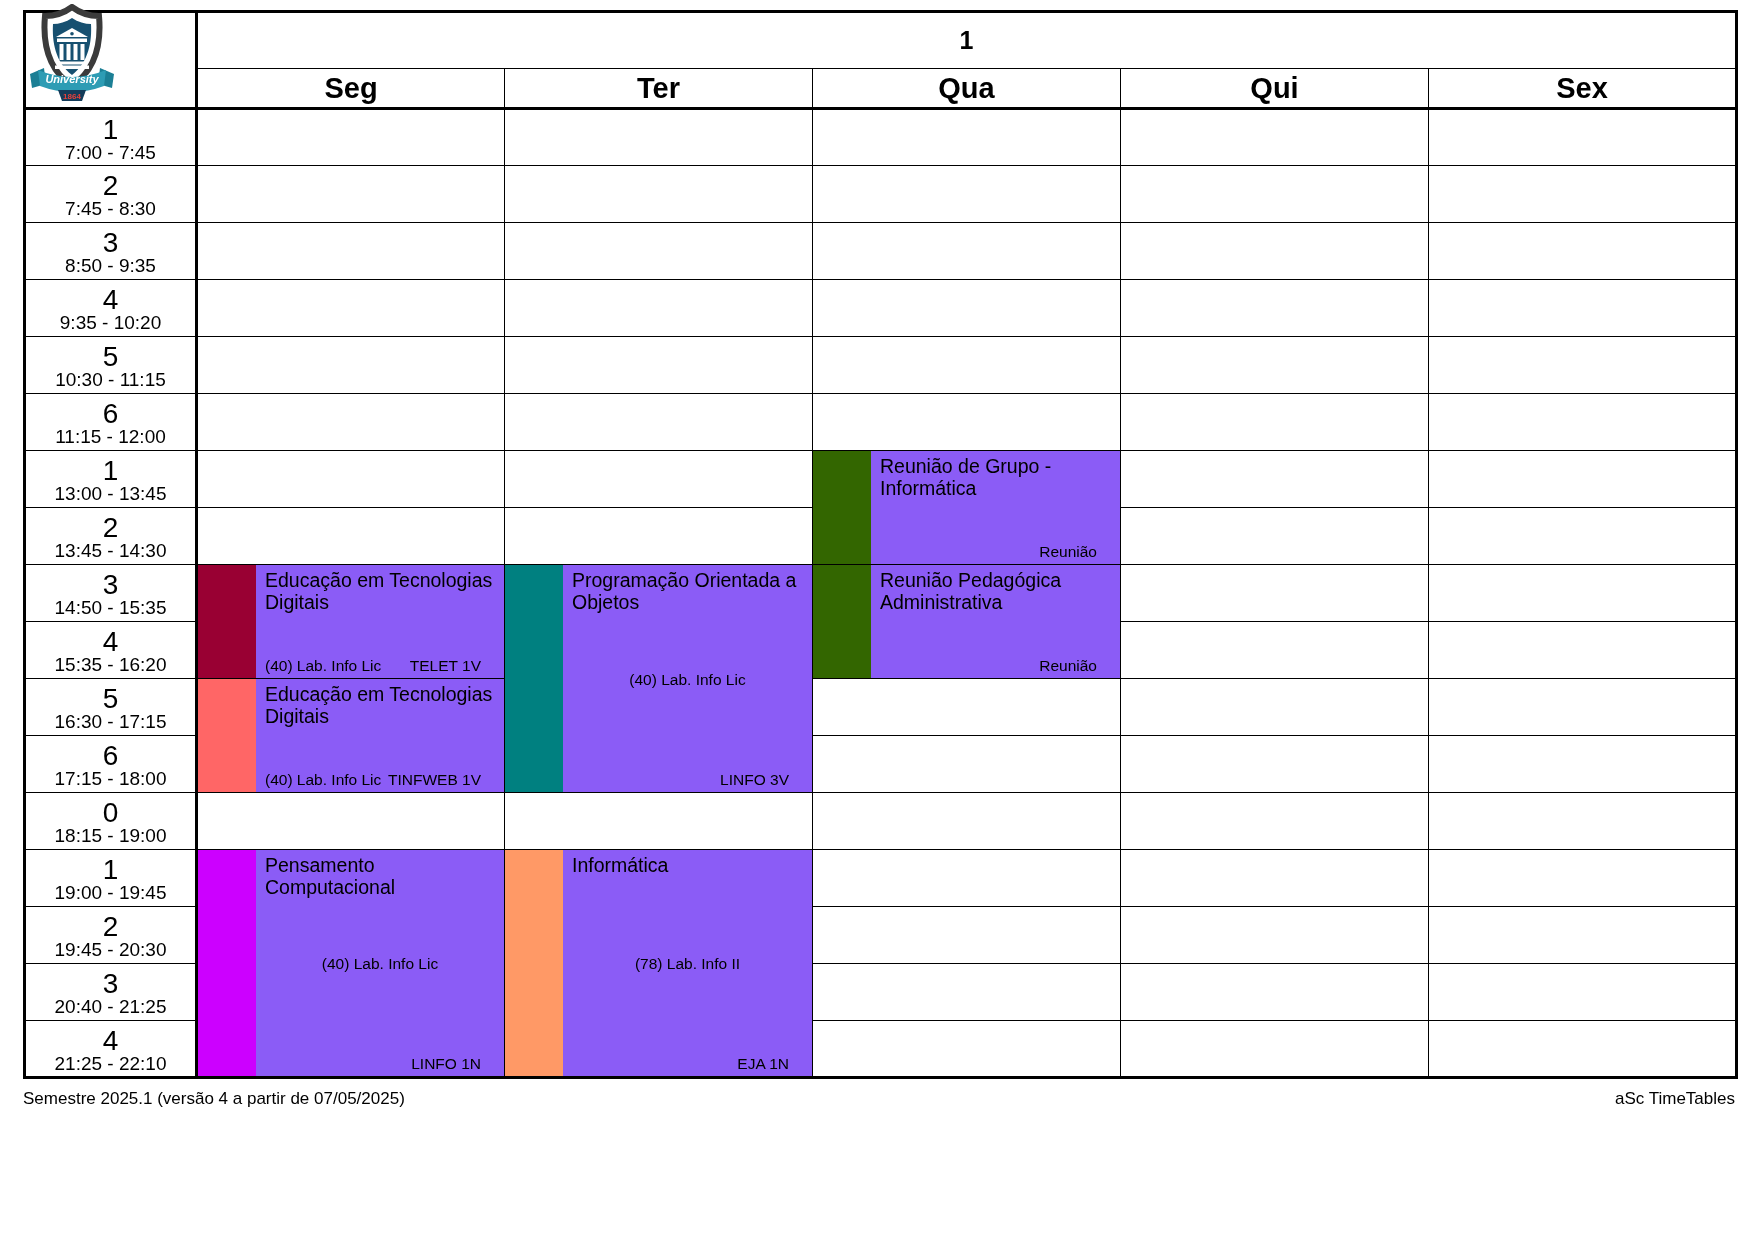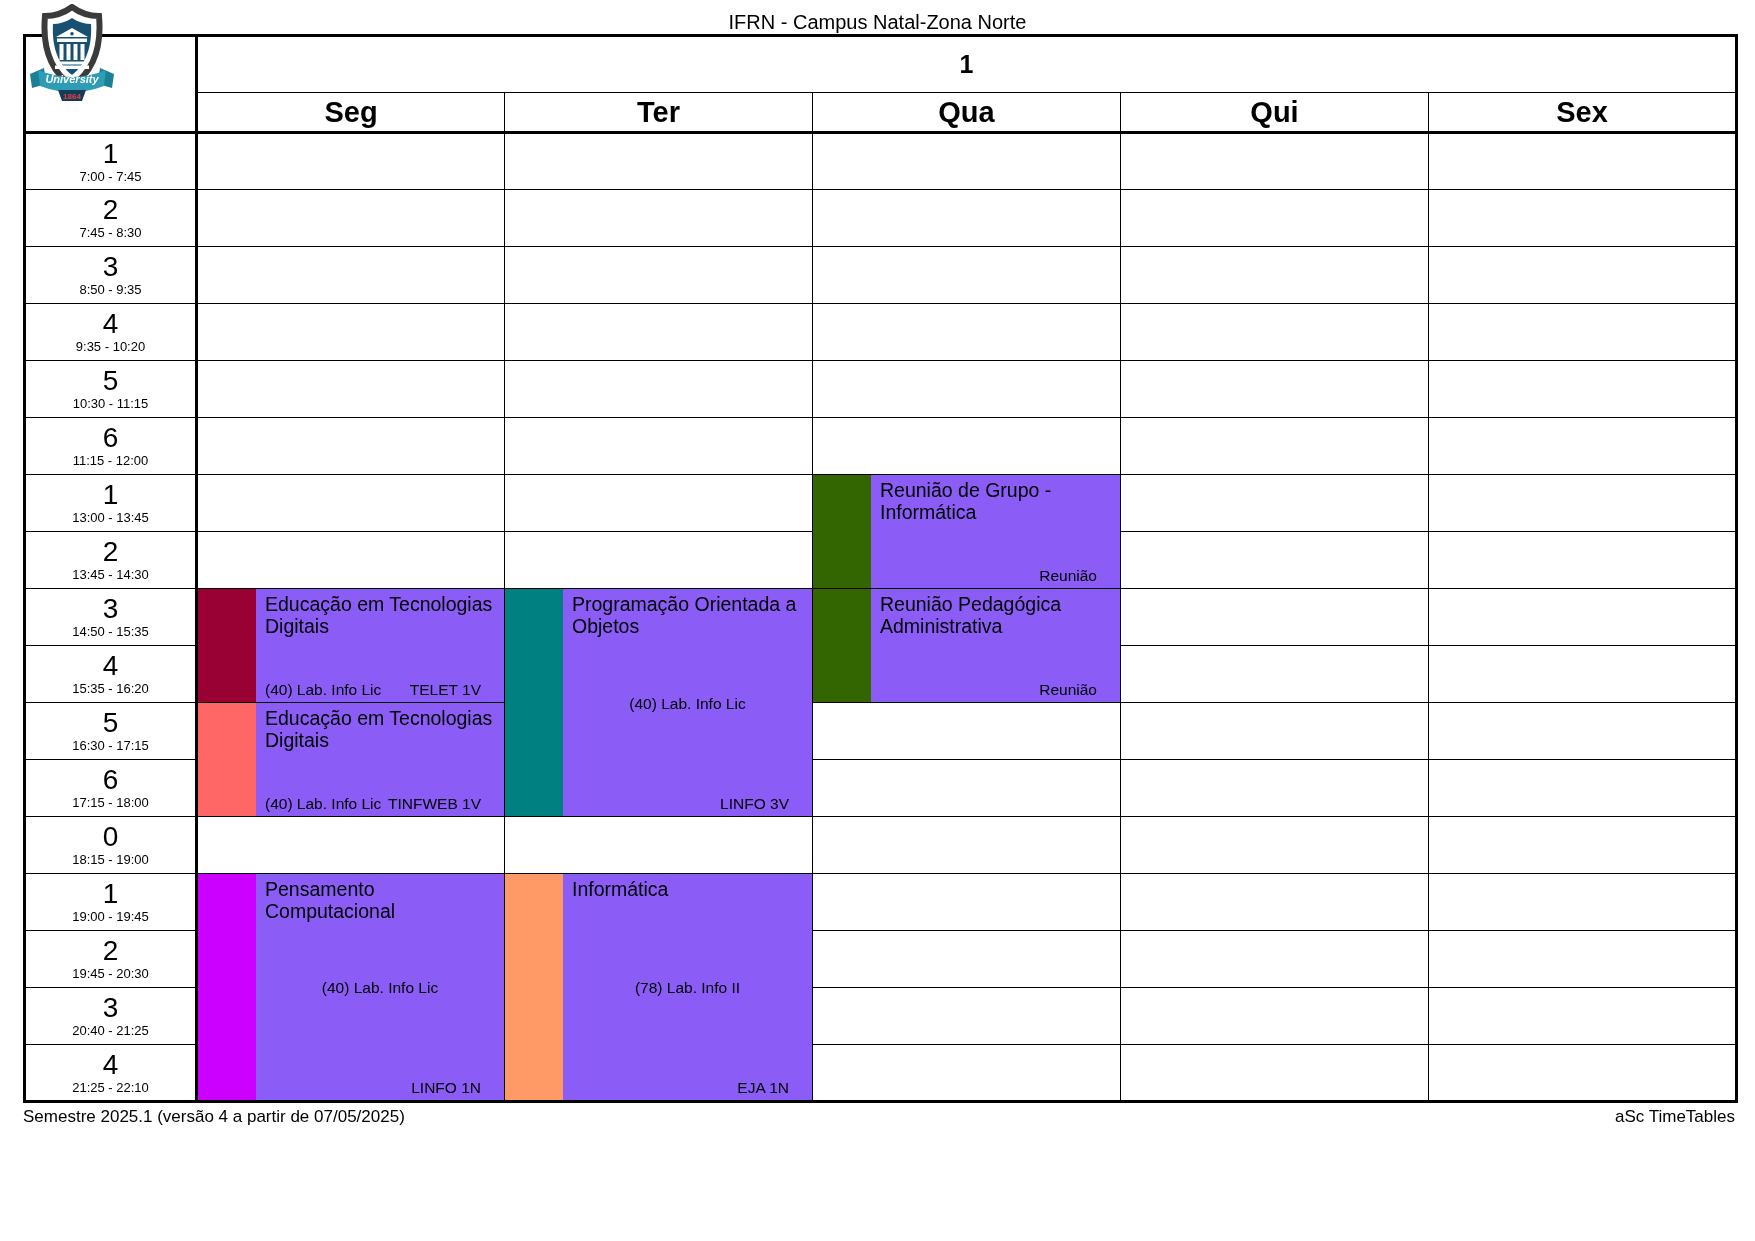--- a/index.html
+++ b/index.html
@@ -27,35 +27,35 @@
     border:3px solid #000;
   }
   table.tt th, table.tt td{border:1px solid #000;padding:0;overflow:hidden;}
   th{font-weight:bold;}
   .corner{border-right:3px solid #000 !important;border-bottom:3px solid #000 !important;}
   .ghead{font-size:25px;font-weight:bold;height:55px;text-align:center;vertical-align:middle;}
   .dhead{font-size:29px;height:38px;text-align:center;vertical-align:middle;border-bottom:3px solid #000 !important;}
   tbody tr{height:57px;}
   td.time{border-right:3px solid #000 !important;text-align:center;vertical-align:middle;}
   .pnum{font-size:28px;line-height:29px;}
-  .ptime{font-size:13px;line-height:17px;}
+  .ptime{font-size:19px;line-height:17px;}
   td.c{background:#fff;}
   
   td.ev-cell{position:relative;}
   .event{position:absolute;top:0;left:0;right:0;bottom:0;background:#8b5cf6;}
   .bar{position:absolute;left:0;top:0;bottom:0;width:58px;}
   .t{position:absolute;left:67px;top:4px;right:8px;font-size:19.5px;line-height:22px;text-align:left;}
   .g{position:absolute;right:23px;bottom:4px;font-size:15.5px;line-height:17px;}
   .r{font-size:15.5px;line-height:17px;}
   .rb{position:absolute;left:67px;bottom:4px;}
   .rm{position:absolute;left:58px;right:0;top:50%;margin-top:-8px;text-align:center;}
   
   .pfoot{
     display:flex;justify-content:space-between;
-    width:1712px;margin:4px 0 0 23px;
+    width:1712px;margin:10px 0 0 23px;
     font-size:17px;line-height:20px;
   }
 </style>
 </head>
 <body>
 
 <div class="page">
 
   <div class="rheader">
     <svg class="logo" width="96" height="104" viewBox="0 0 96 104">
@@ -72,21 +72,20 @@
         <rect x="33" y="57.5" width="30" height="3"></rect>
         <rect x="31" y="61.5" width="34" height="3.5"></rect>
       </g>
       <path d="M6 70 L20 64 L22 80 L8 84 Z" fill="#1b7f95"></path>
       <path d="M90 70 L76 64 L74 80 L88 84 Z" fill="#1b7f95"></path>
       <path d="M14 66 Q48 80 82 66 L80 82 Q48 94 16 82 Z" fill="#2d9cb4"></path>
       <text x="48" y="79" font-size="11" font-style="italic" font-weight="bold" fill="#ffffff" text-anchor="middle">University</text>
       <path d="M34 86 L62 86 L58 97 L38 97 Z" fill="#133c5a"></path>
       <text x="48" y="95" font-size="8" font-weight="bold" fill="#e8413c" text-anchor="middle">1864</text>
     </svg>
-    <div class="inst">IFRN - Campus Natal-Zona Norte</div>
   </div>
 
   <table class="tt">
     <colgroup>
       <col style="width:172px">
       <col style="width:308px">
         <col style="width:308px">
         <col style="width:308px">
         <col style="width:308px">
         <col style="width:308px">

